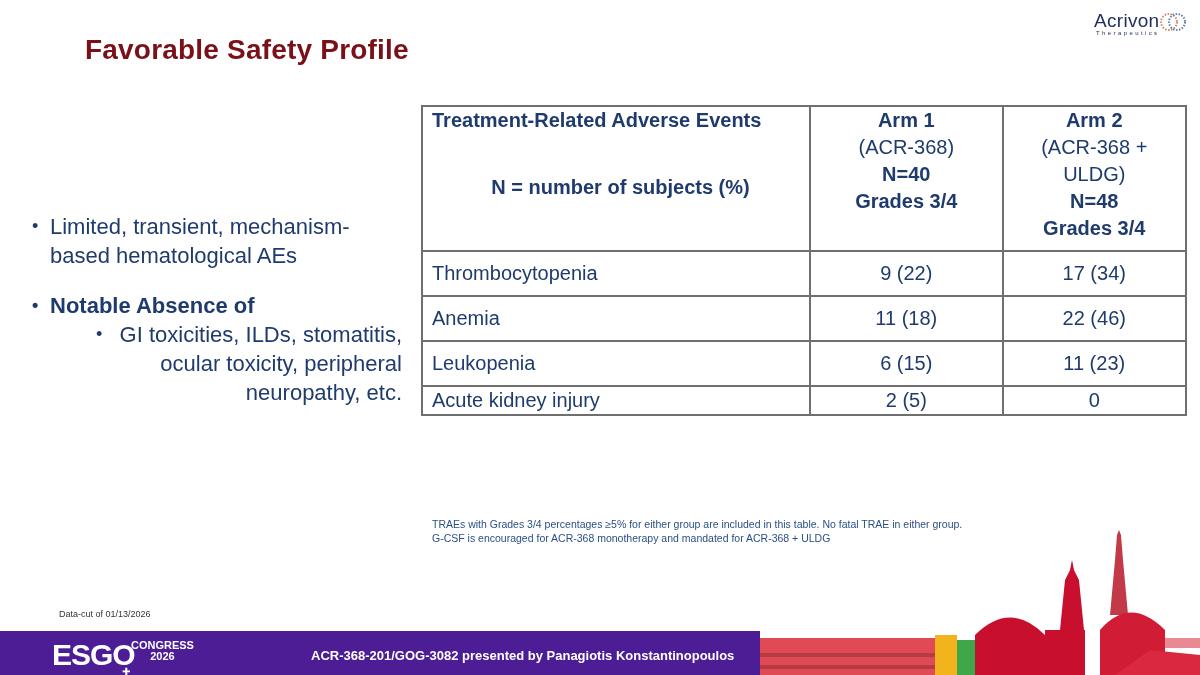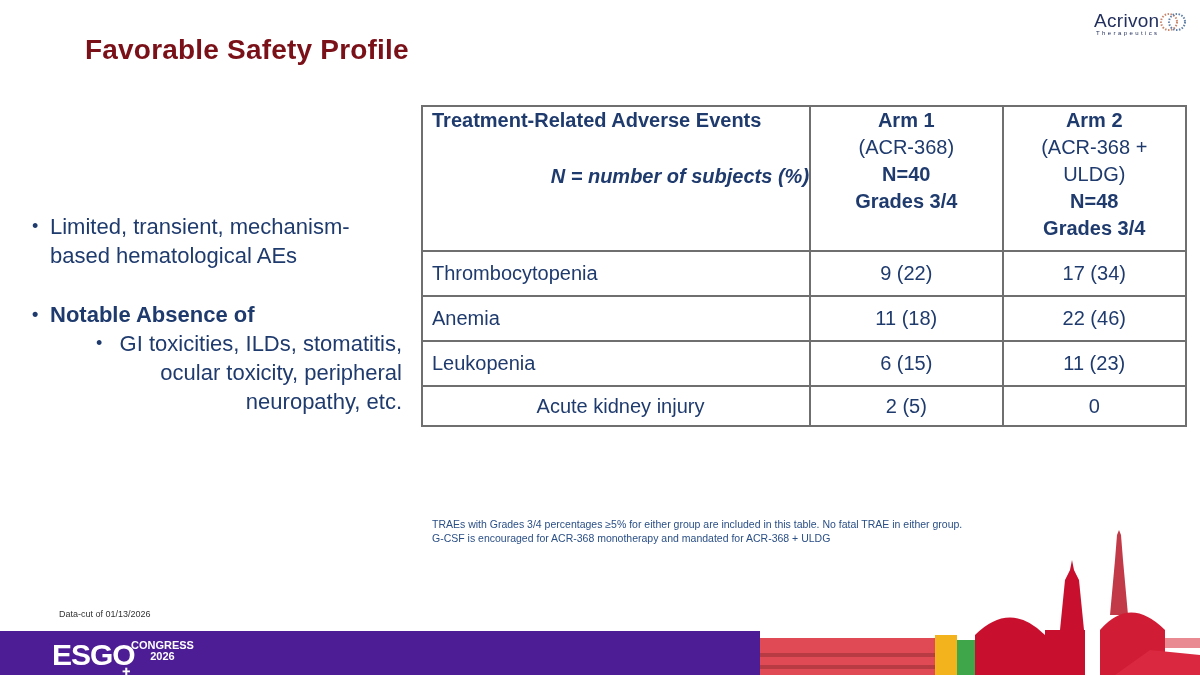--- a/index.html
+++ b/index.html
@@ -13,40 +13,40 @@
   }
 
   .logo { position: absolute; left: 1088px; top: 8px; width: 104px; height: 30px; }
   .logo-name { position: absolute; left: 6px; top: 2px; font-size: 19px; color: #23305e; letter-spacing: 0.3px; }
   .logo-sub { position: absolute; left: 8px; top: 22px; font-size: 6px; letter-spacing: 2.4px; color: #23305e; }
   .logo-mark { position: absolute; left: 70px; top: 3px; width: 30px; height: 22px; }
 
   .bullets { position: absolute; left: 32px; top: 212px; width: 370px; font-size: 22px; line-height: 29px; color: #1f3b6e; }
   .bullet { position: relative; padding-left: 18px; }
   .bullet::before { content: "•"; position: absolute; left: 0; top: 0; font-size: 18px; }
-  .bullet.b2 { margin-top: 30px; font-weight: bold; }
+  .bullet.b2 { margin-top: 21px; font-weight: bold; }
   .sub-bullet { position: relative; padding-left: 62px; font-weight: normal; text-align: right; }
   .sub-bullet::before { content: "•"; position: absolute; left: 46px; top: 0; font-size: 18px; }
 
   table.ae-table {
     position: absolute; left: 421px; top: 105px; width: 766px;
     border-collapse: collapse; font-size: 20px; color: #1f3b6e;
   }
   table.ae-table td, table.ae-table th { border: 2px solid #6f6f6f; }
   table.ae-table th { font-weight: normal; vertical-align: top; padding-top: 0; }
   .col1 { width: 389px; text-align: left; padding-left: 9px; }
   .col2 { width: 193px; text-align: center; }
   .col3 { width: 184px; text-align: center; }
   .hdr-title { font-weight: bold; display: block; text-align: left; line-height: 27px; }
-  .hdr-n { font-weight: bold; font-style: italic; display: block; text-align: right; margin-top: 29px; line-height: 27px; }
+  .hdr-n { font-weight: bold; display: block; text-align: center; margin-top: 40px; line-height: 27px; }
   .arm-line { display: block; line-height: 27px; }
   .arm-bold { font-weight: bold; }
   tr.hdr { height: 145px; }
   tr.row td { height: 45px; vertical-align: middle; }
-  tr.row.last td { height: 40px; text-align: center; }
+  tr.row.last td { height: 29px; }
   td.name { padding-left: 9px; }
 
   .footnote { position: absolute; left: 432px; top: 517px; font-size: 10.5px; line-height: 14px; color: #2a4f86; }
 
   .datacut { position: absolute; left: 59px; top: 609px; font-size: 9px; color: #333; }
 
   .footer { position: absolute; left: 0; top: 631px; width: 760px; height: 44px; background: #4c1d95; text-align: center; }
   .esgo { position: absolute; left: 52px; top: 7px; font-size: 30px; font-weight: bold; color: #fff; letter-spacing: -1px; }
   .esgo-cross { position: absolute; left: 122px; top: 35px; color: #fff; font-size: 10px; font-weight: bold; }
   .congress { position: absolute; left: 131px; top: 9px; font-size: 11px; font-weight: bold; color: #fff; line-height: 11px; }
@@ -127,20 +127,21 @@
 
 <div class="datacut">Data-cut of 01/13/2026</div>
 
 <div class="footer">
   <span class="esgo">ESGO</span>
   <span class="esgo-cross">✚</span>
   <div class="congress">
     <div>CONGRESS</div>
     <div>2026</div>
   </div>
+  <span class="presenter">ACR-368-201/GOG-3082 presented by Panagiotis Konstantinopoulos</span>
 </div>
 
 <svg class="skyline" viewBox="0 0 440 155">
   <rect x="0" y="118" width="175" height="37" fill="#e04a55"></rect>
   <rect x="0" y="133" width="175" height="4" fill="#b83a42"></rect>
   <rect x="0" y="145" width="175" height="4" fill="#b83a42"></rect>
   <rect x="175" y="115" width="22" height="40" fill="#f2b31c"></rect>
   <rect x="197" y="120" width="20" height="35" fill="#3fa64a"></rect>
   <rect x="217" y="122" width="22" height="33" fill="#4a6dc0"></rect>
   <rect x="240" y="125" width="22" height="30" fill="#e0522c"></rect>

